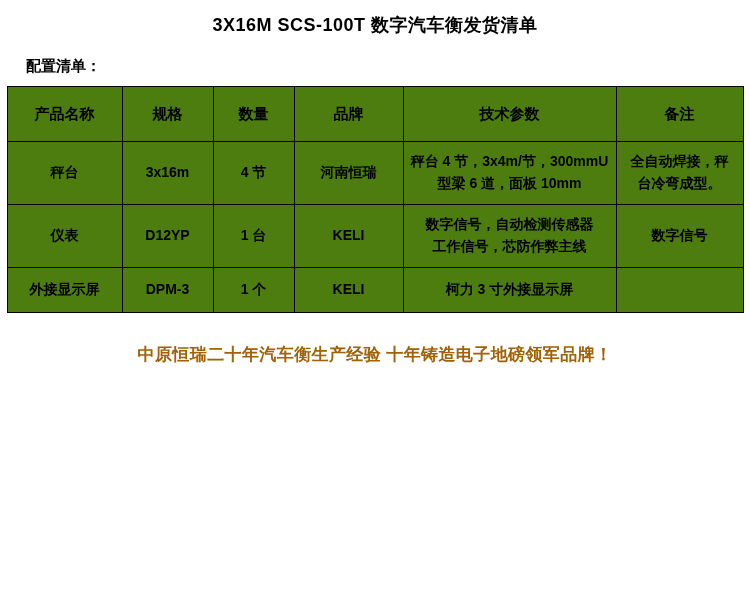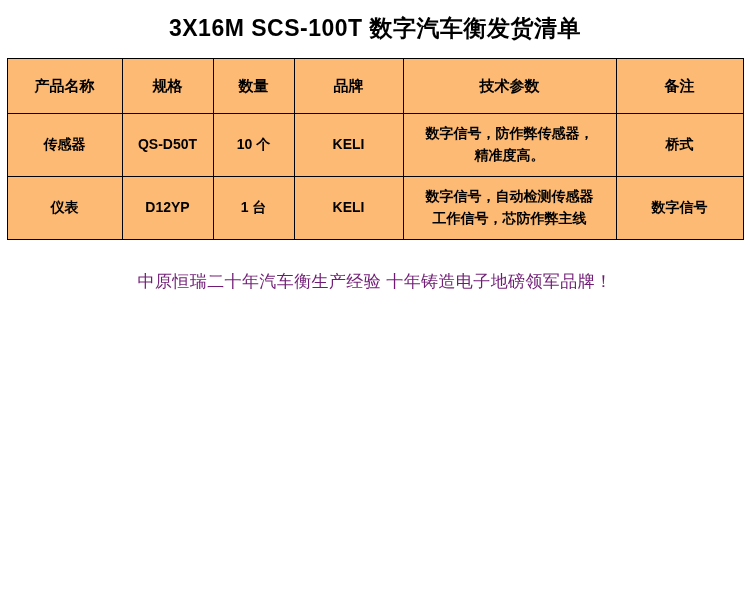--- a/index.html
+++ b/index.html
@@ -15,39 +15,39 @@
     overflow: hidden;
   }
   .page {
     position: relative;
     width: 750px;
     height: 593px;
     box-sizing: border-box;
   }
   .doc-title {
     text-align: center;
-    font-size: 23px;
+    font-size: 18px;
     font-weight: bold;
     letter-spacing: 0.5px;
     padding-top: 13px;
     padding-bottom: 6px;
     color: #000;
   }
   .subtitle {
     font-size: 15px;
     font-weight: bold;
     margin: 14px 0 10px 26px;
     color: #000;
   }
   table.spec {
     border-collapse: collapse;
     width: 706px;
     margin: 8px auto;
     table-layout: fixed;
-    background: #fdba74;
+    background: #4d7c0f;
   }
   table.spec td, table.spec th {
     border: 1px solid #000;
     text-align: center;
     vertical-align: middle;
     font-size: 14px;
     font-weight: bold;
     color: #000;
     padding: 4px 2px;
     line-height: 1.55;
@@ -66,79 +66,89 @@
   .row-short td { height: 36px; }
   td.note-cell {
     text-align: left;
     padding-left: 10px;
     font-size: 14.5px;
     font-weight: bold;
     height: 38px;
   }
   .footer-slogan {
     text-align: center;
-    color: #701a75;
+    color: #a16207;
     font-size: 17px;
-    font-weight: normal;
+    font-weight: bold;
     margin-top: 30px;
     letter-spacing: 0.4px;
   }
   .tech-line { display:block; }
 </style>
 </head>
 <body>
 
 <div class="page">
 
   <div class="doc-title">3X16M SCS-100T 数字汽车衡发货清单</div>
 
+  <div class="subtitle">配置清单：</div>
 
   <table class="spec">
     <thead>
       <tr>
         <td class="c0">产品名称</td>
         <td class="c1">规格</td>
         <td class="c2">数量</td>
         <td class="c3">品牌</td>
         <td class="c4">技术参数</td>
         <td class="c5">备注</td>
       </tr>
     </thead>
     <tbody>
 
-
       <tr class="row-tall">
-        <td class="c0">传感器</td>
-        <td class="c1">QS-D50T</td>
-        <td class="c2">10 个</td>
-        <td class="c3">KELI</td>
+        <td class="c0">秤台</td>
+        <td class="c1">3x16m</td>
+        <td class="c2">4 节</td>
+        <td class="c3">河南恒瑞</td>
         <td class="c4">
-          <span class="tech-line">数字信号，防作弊传感器，</span>
-          <span class="tech-line">精准度高。</span>
+          <span class="tech-line">秤台 4 节，3x4m/节，300mmU</span>
+          <span class="tech-line">型梁 6 道，面板 10mm</span>
         </td>
         <td class="c5">
-          <span class="tech-line">桥式</span>
+          <span class="tech-line">全自动焊接，秤</span>
+          <span class="tech-line">台冷弯成型。</span>
         </td>
       </tr>
+
 
       <tr class="row-tall">
         <td class="c0">仪表</td>
         <td class="c1">D12YP</td>
         <td class="c2">1 台</td>
         <td class="c3">KELI</td>
         <td class="c4">
           <span class="tech-line">数字信号，自动检测传感器</span>
           <span class="tech-line">工作信号，芯防作弊主线</span>
         </td>
         <td class="c5">
           <span class="tech-line">数字信号</span>
         </td>
       </tr>
 
 
+      <tr class="row-short">
+        <td class="c0">外接显示屏</td>
+        <td class="c1">DPM-3</td>
+        <td class="c2">1 个</td>
+        <td class="c3">KELI</td>
+        <td class="c4">柯力 3 寸外接显示屏</td>
+        <td class="c5"></td>
+      </tr>
 
 
 
     </tbody>
   </table>
 
   <div class="footer-slogan">中原恒瑞二十年汽车衡生产经验 十年铸造电子地磅领军品牌！</div>
 
 </div>
 

